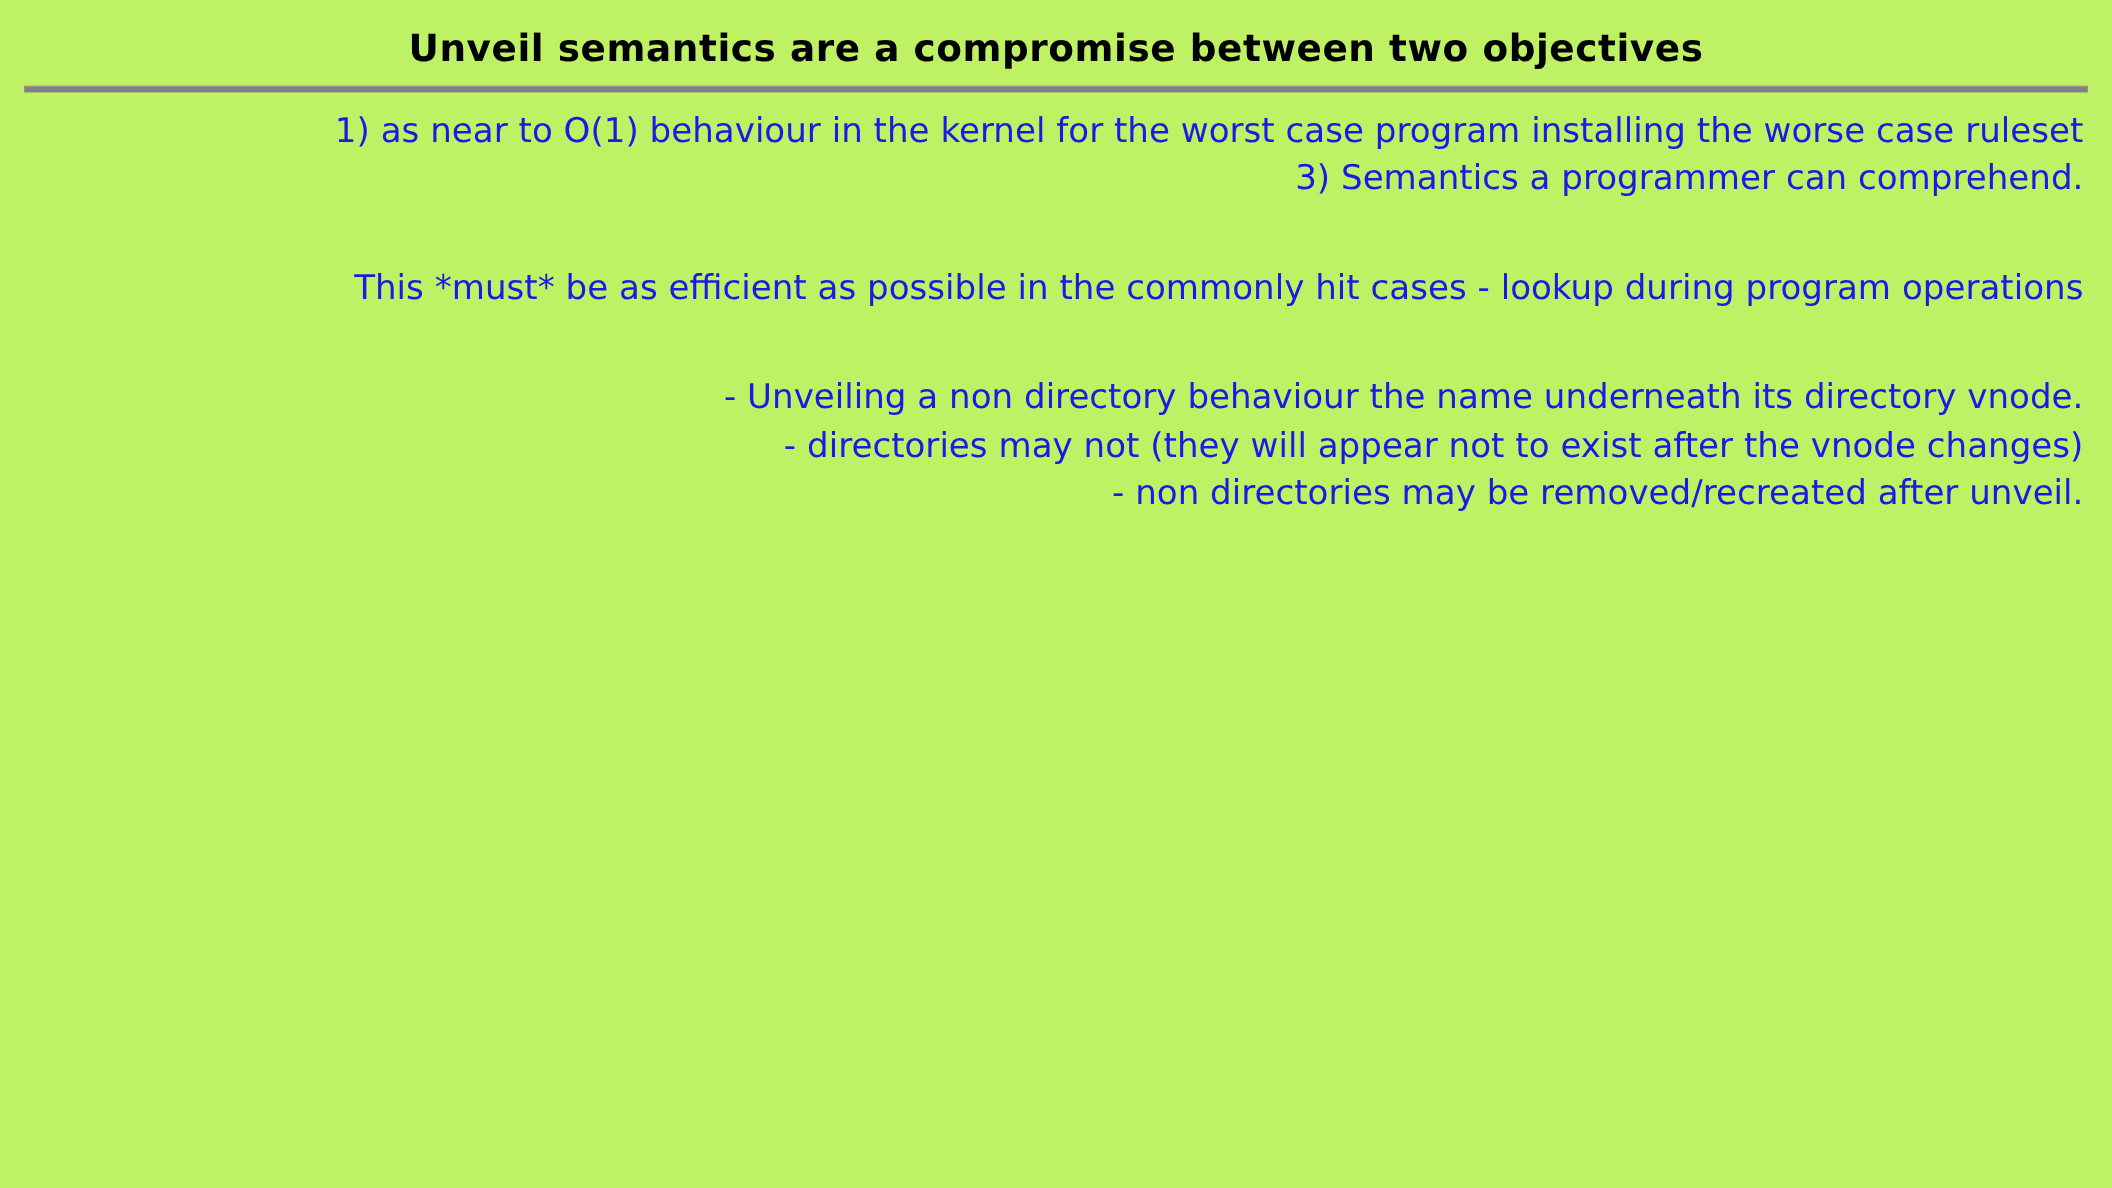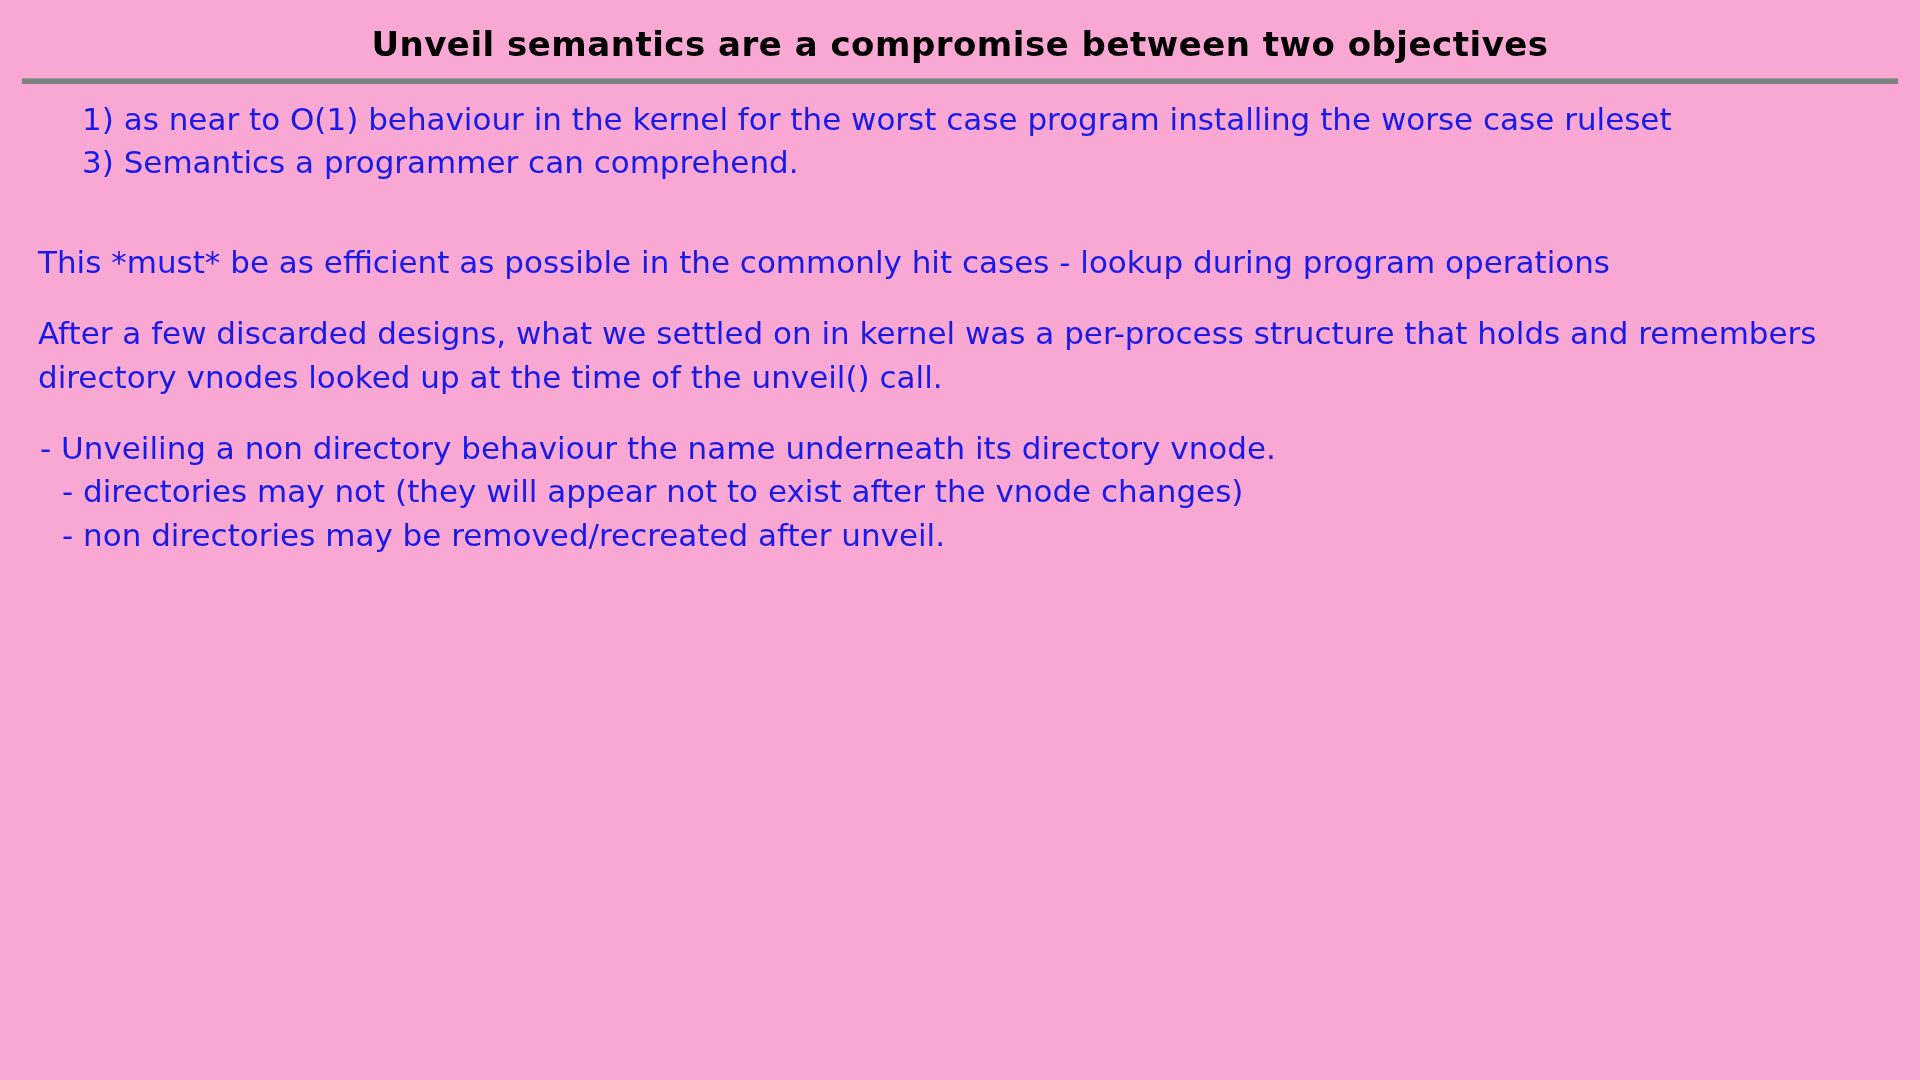--- a/index.html
+++ b/index.html
@@ -10,21 +10,21 @@
     height: 1080px;
     overflow: hidden;
   }
   body {
     font-family: "DejaVu Sans", sans-serif;
   }
   .slide {
     position: relative;
     width: 1920px;
     height: 1080px;
-    background: #f9a8d4;
+    background: #bef264;
     box-sizing: border-box;
   }
   .slide-title {
     text-align: center;
     font-family: "DejaVu Sans", sans-serif;
     font-weight: bold;
     font-size: 34px;
     color: #000000;
     letter-spacing: 0.5px;
     padding-top: 24px;
@@ -40,20 +40,21 @@
   .body-area {
     padding: 14px 26px 0 26px;
     color: #1a1ae6;
     font-size: 31px;
     line-height: 1.40;
     font-family: "DejaVu Sans", sans-serif;
   }
   .line {
     white-space: pre-wrap;
     word-wrap: break-word;
+    text-align: right;
   }
   .blank {
     height: 28px;
   }
   .indent-1 { padding-left: 56px; }
   .indent-half { padding-left: 12px; }
   .indent-dash { padding-left: 14px; }
   .indent-subdash { padding-left: 36px; }
 </style>
 </head>
@@ -62,19 +63,18 @@
 <div class="slide">
   <div class="slide-title">Unveil semantics are a compromise between two objectives</div>
   <div class="title-rule"></div>
   <div class="body-area">
       <div class="line indent-1">1) as near to O(1) behaviour in the kernel for the worst case program installing the worse case ruleset</div>
       <div class="line indent-1">3) Semantics a programmer can comprehend.</div>
       <div class="blank"></div>
       <div class="blank"></div>
       <div class="line indent-half">This *must* be as efficient as possible in the commonly hit cases - lookup during program operations</div>
       <div class="blank"></div>
-      <div class="line indent-half">After a few discarded designs, what we settled on in kernel was a per-process structure that holds and remembers directory vnodes looked up at the time of the unveil() call.</div>
       <div class="blank"></div>
       <div class="line indent-dash">- Unveiling a non directory behaviour the name underneath its directory vnode.</div>
       <div class="line indent-subdash">- directories may not (they will appear not to exist after the vnode changes)</div>
       <div class="line indent-subdash">- non directories may be removed/recreated after unveil.</div>
     </div>
 </div>
 
 </body></html>

